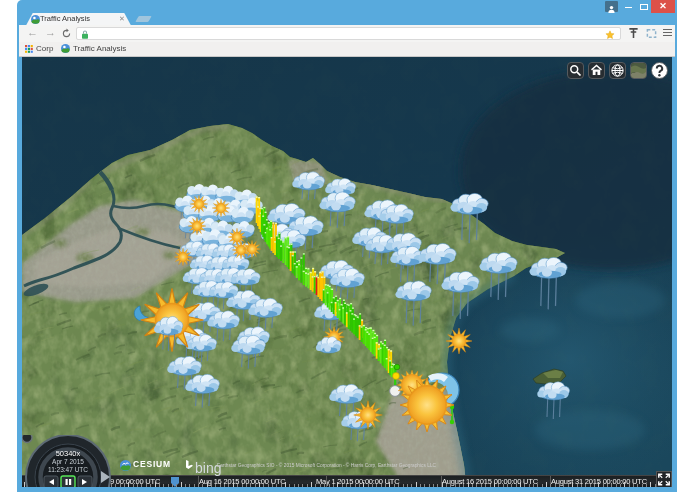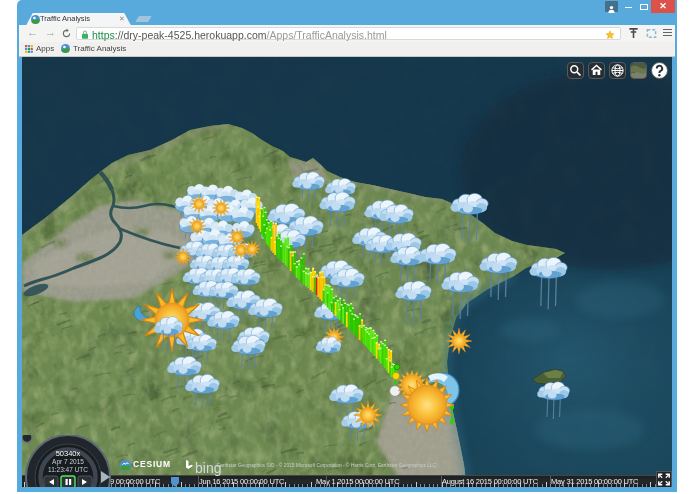--- a/index.html
+++ b/index.html
@@ -48,21 +48,20 @@
     <div class="navarr" style="left:8px">←</div>
     <div class="navarr" style="left:26px">→</div>
     <svg style="position:absolute;left:42px;top:2.5px" width="11" height="11" viewBox="0 0 24 24">
           <path d="M12 4a8 8 0 1 0 8 8h-2.5a5.5 5.5 0 1 1-5.5 -5.5v3l5-4.3-5-4.2z" fill="#6c6c6c"></path>
         </svg>
     <div id="omni">
       <svg style="position:absolute;left:4px;top:2.5px" width="8" height="9" viewBox="0 0 10 12">
             <rect x="1" y="5" width="8" height="6.5" rx="1" fill="#3bb15e"></rect>
             <path d="M3,5 V3.4 a2,2 0 0 1 4,0 V5" fill="none" stroke="#8aa" stroke-width="1.4"></path>
           </svg>
-      <div style="position:absolute;left:15px;top:1px;font-size:10.5px;color:#333"><span style="color:#168f47">https</span><span style="color:#555">://dry-peak-4525.herokuapp.com</span><span style="color:#999">/Apps/TrafficAnalysis.html</span></div>
       <svg style="position:absolute;right:5px;top:2px" width="10" height="10" viewBox="0 0 24 24">
             <path d="M12 2l2.9 6.3 6.9.8-5.1 4.7 1.4 6.8-6.1-3.4-6.1 3.4 1.4-6.8L2.2 9.1l6.9-.8z" fill="#fbc12d" stroke="#e0a410" stroke-width="1"></path>
           </svg>
     </div>
     <svg style="position:absolute;left:609px;top:2px" width="11" height="12" viewBox="0 0 12 13">
           <path d="M6,2 V12 M1.5,2 H10.5 M3,5.5 H9" stroke="#4a4a4a" stroke-width="1.7" fill="none"></path>
         </svg>
     <svg style="position:absolute;left:627px;top:2.5px" width="11" height="11" viewBox="0 0 12 12">
           <rect x="1.5" y="2" width="9" height="8" fill="none" stroke="#8fb3cc" stroke-width="1.6" stroke-dasharray="3.2 2.1"></rect>
         </svg>
@@ -75,21 +74,21 @@
             <rect x="3.2" y="0" width="2.4" height="2.4" fill="#4688f1"></rect>
             <rect x="6.4" y="0" width="2.4" height="2.4" fill="#f4b400"></rect>
             <rect x="0" y="3.2" width="2.4" height="2.4" fill="#4688f1"></rect>
             <rect x="3.2" y="3.2" width="2.4" height="2.4" fill="#0f9d58"></rect>
             <rect x="6.4" y="3.2" width="2.4" height="2.4" fill="#d94f3c"></rect>
             <rect x="0" y="6.4" width="2.4" height="2.4" fill="#f4b400"></rect>
             <rect x="3.2" y="6.4" width="2.4" height="2.4" fill="#0f9d58"></rect>
             <rect x="6.4" y="6.4" width="2.4" height="2.4" fill="#4688f1"></rect>
           </g>
         </svg>
-    <div style="position:absolute;left:17px;top:2.5px;font-size:8px;color:#444">Apps</div>
+    <div style="position:absolute;left:17px;top:2.5px;font-size:8px;color:#444">Corp</div>
     <svg style="position:absolute;left:42px;top:2.5px" width="9" height="9" viewBox="0 0 9 9">
           <circle cx="4.5" cy="4.5" r="4.5" fill="#4a90d9"></circle>
           <path d="M0.3,6 Q3,3.5 5,5 Q7.5,3.5 8.7,5.5 L8,8 Q4.5,9.4 1,8 Z" fill="#3f9c35"></path>
           <circle cx="3.4" cy="3" r="1.3" fill="#fff"></circle>
         </svg>
     <div style="position:absolute;left:54px;top:2.5px;font-size:8px;color:#444">Traffic Analysis</div>
   </div>
   <div id="content">
 
 <svg id="map" width="650" height="430" viewBox="22 57 650 430">
@@ -1031,24 +1030,24 @@
           </svg>
       <div style="position:absolute;left:16px;top:2px;font-size:8.5px;font-weight:bold;letter-spacing:0.8px;color:#fff">CESIUM</div>
       <svg style="position:absolute;left:68px;top:3px" width="9" height="10" viewBox="0 0 9 10">
             <path d="M1,0 L3.5,1 V6 L6.5,4.8 8,5.8 3.5,9 1,7.5 Z" fill="#fff"></path>
           </svg>
       <div style="position:absolute;left:78px;top:3px;font-size:14px;color:#d5dade">bing</div>
       <div style="position:absolute;left:100px;top:6px;font-size:4.8px;color:#ccc;white-space:nowrap">Earthstar Geographics SIO - © 2015 Microsoft Corporation - © Harris Corp, Earthstar Geographics LLC</div>
     </div>
     <div id="timeline">
       <div class="tlab" style="left:88px">9 00:00:00 UTC</div>
-      <div class="tlab" style="left:177px">Jun 16 2015 00:00:00 UTC</div>
+      <div class="tlab" style="left:177px">Aug 16 2015 00:00:00 UTC</div>
       <div class="tlab" style="left:294px">May 1 2015 00:00:00 UTC</div>
       <div class="tlab" style="left:420px">August 16 2015 00:00:00 UTC</div>
-      <div class="tlab" style="left:529px">May 31 2015 00:00:00 UTC</div>
+      <div class="tlab" style="left:529px">August 31 2015 00:00:00 UTC</div>
       <div style="position:absolute;left:82px;top:0;width:1px;height:12px;background:#5a5a5a"></div>
       <div style="position:absolute;left:176px;top:0;width:1px;height:12px;background:#5a5a5a"></div>
       <div style="position:absolute;left:304px;top:0;width:1px;height:12px;background:#5a5a5a"></div>
       <div style="position:absolute;left:419px;top:0;width:1px;height:12px;background:#5a5a5a"></div>
       <div style="position:absolute;left:528px;top:0;width:1px;height:12px;background:#5a5a5a"></div>
       <svg style="position:absolute;left:149px;top:1px" width="8" height="10" viewBox="0 0 8 10">
             <path d="M0,0 H8 V6 L4,10 0,6 Z" fill="#4f93d0"></path>
           </svg>
       <div class="tick2" style="left:2.0px"></div>
           <div class="tick" style="left:6.3px"></div>

